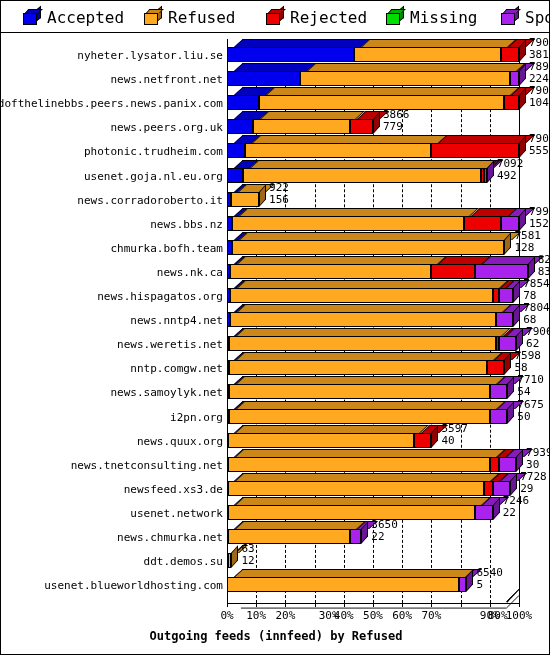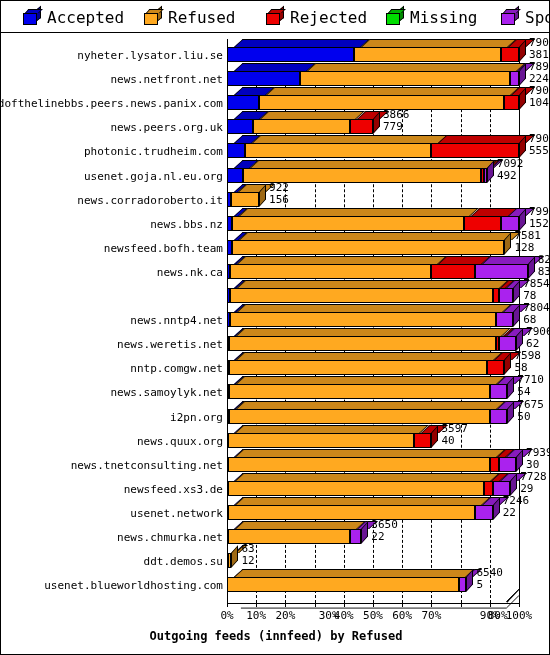--- a/index.html
+++ b/index.html
@@ -110,22 +110,23 @@
   <div id="plot">
     <div id="yaxis">
         <div class="ylab" style="top: 17px;">nyheter.lysator.liu.se</div>
         <div class="ylab" style="top: 41.1px;">news.netfront.net</div>
         <div class="ylab" style="top: 65.2px;">endofthelinebbs.peers.news.panix.com</div>
         <div class="ylab" style="top: 89.3px;">news.peers.org.uk</div>
         <div class="ylab" style="top: 137.5px;">usenet.goja.nl.eu.org</div>
         <div class="ylab" style="top: 113.4px;">photonic.trudheim.com</div>
         <div class="ylab" style="top: 161.6px;">news.corradoroberto.it</div>
         <div class="ylab" style="top: 185.7px;">news.bbs.nz</div>
-        <div class="ylab" style="top: 209.8px;">newsfeed.bofh.team</div>
+        <div class="ylab" style="top: 209.8px;">chmurka.bofh.team</div>
         <div class="ylab" style="top: 233.9px;">news.nk.ca</div>
+        <div class="ylab" style="top: 258px;">news.hispagatos.org</div>
         <div class="ylab" style="top: 282.1px;">news.nntp4.net</div>
         <div class="ylab" style="top: 306.2px;">news.weretis.net</div>
         <div class="ylab" style="top: 330.3px;">nntp.comgw.net</div>
         <div class="ylab" style="top: 354.4px;">news.samoylyk.net</div>
         <div class="ylab" style="top: 378.5px;">i2pn.org</div>
         <div class="ylab" style="top: 402.6px;">news.quux.org</div>
         <div class="ylab" style="top: 426.7px;">news.tnetconsulting.net</div>
         <div class="ylab" style="top: 450.8px;">newsfeed.xs3.de</div>
         <div class="ylab" style="top: 474.9px;">usenet.network</div>
         <div class="ylab" style="top: 499px;">news.chmurka.net</div>

